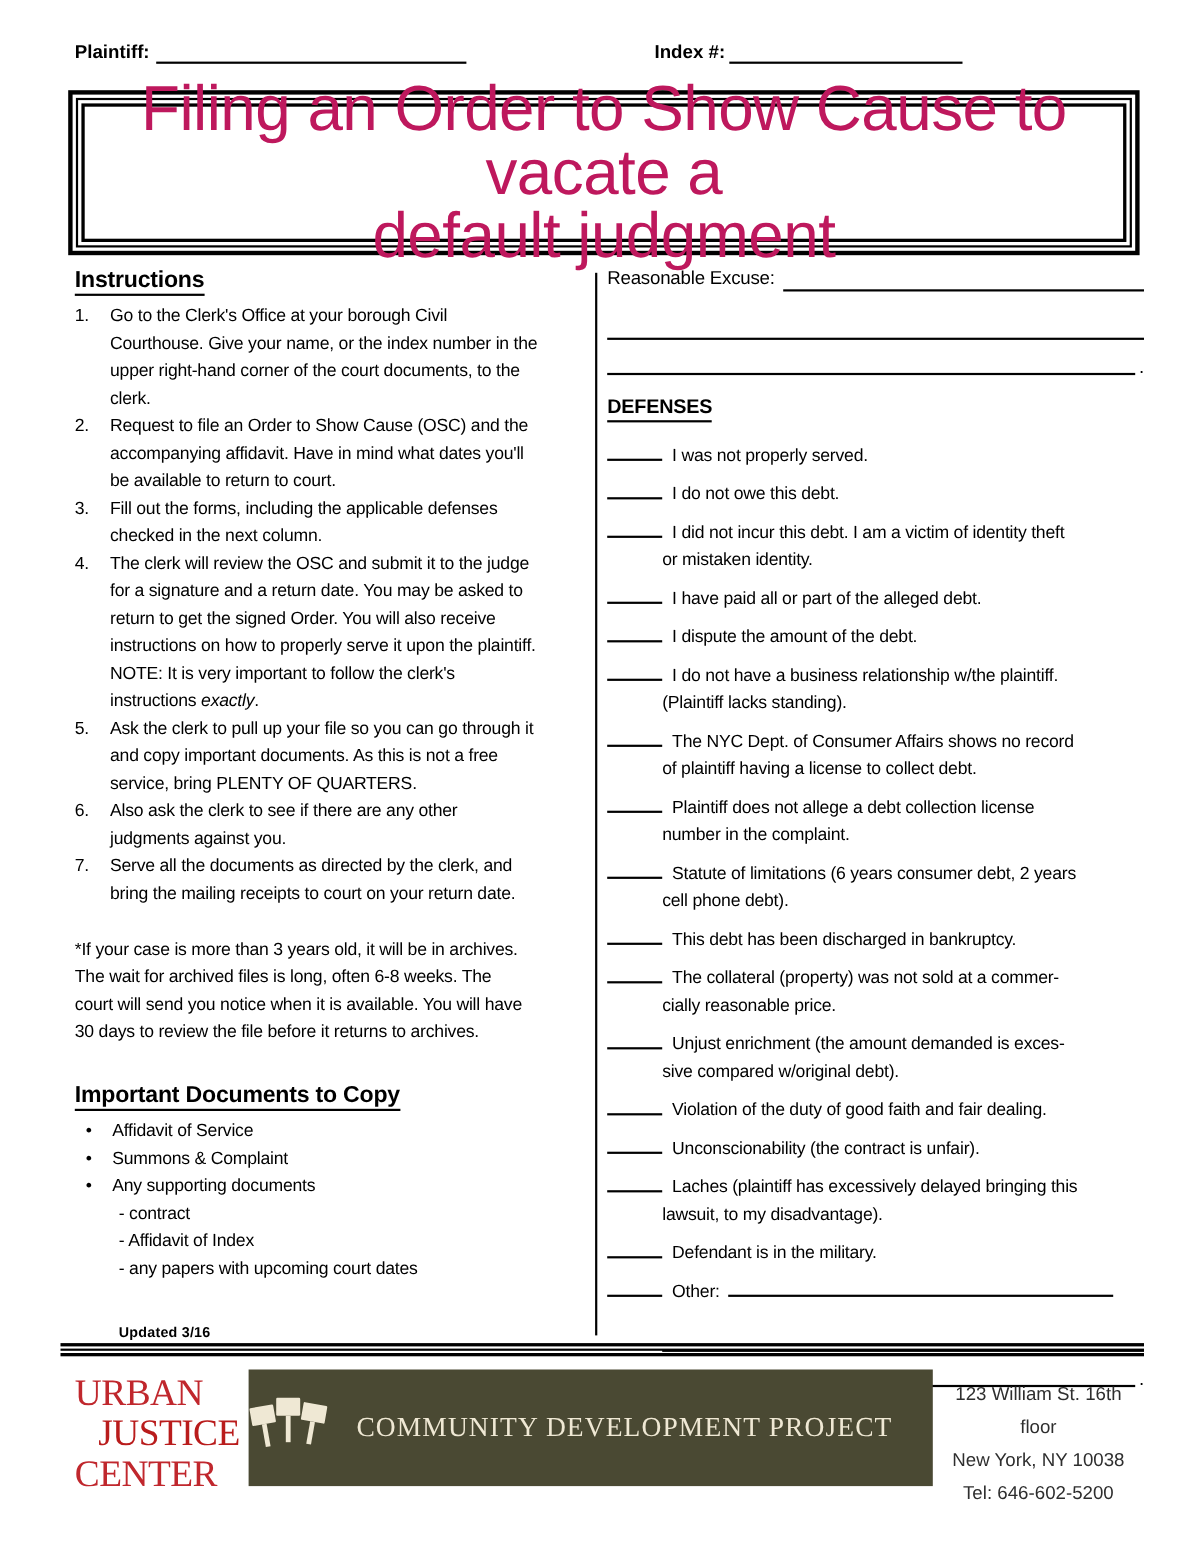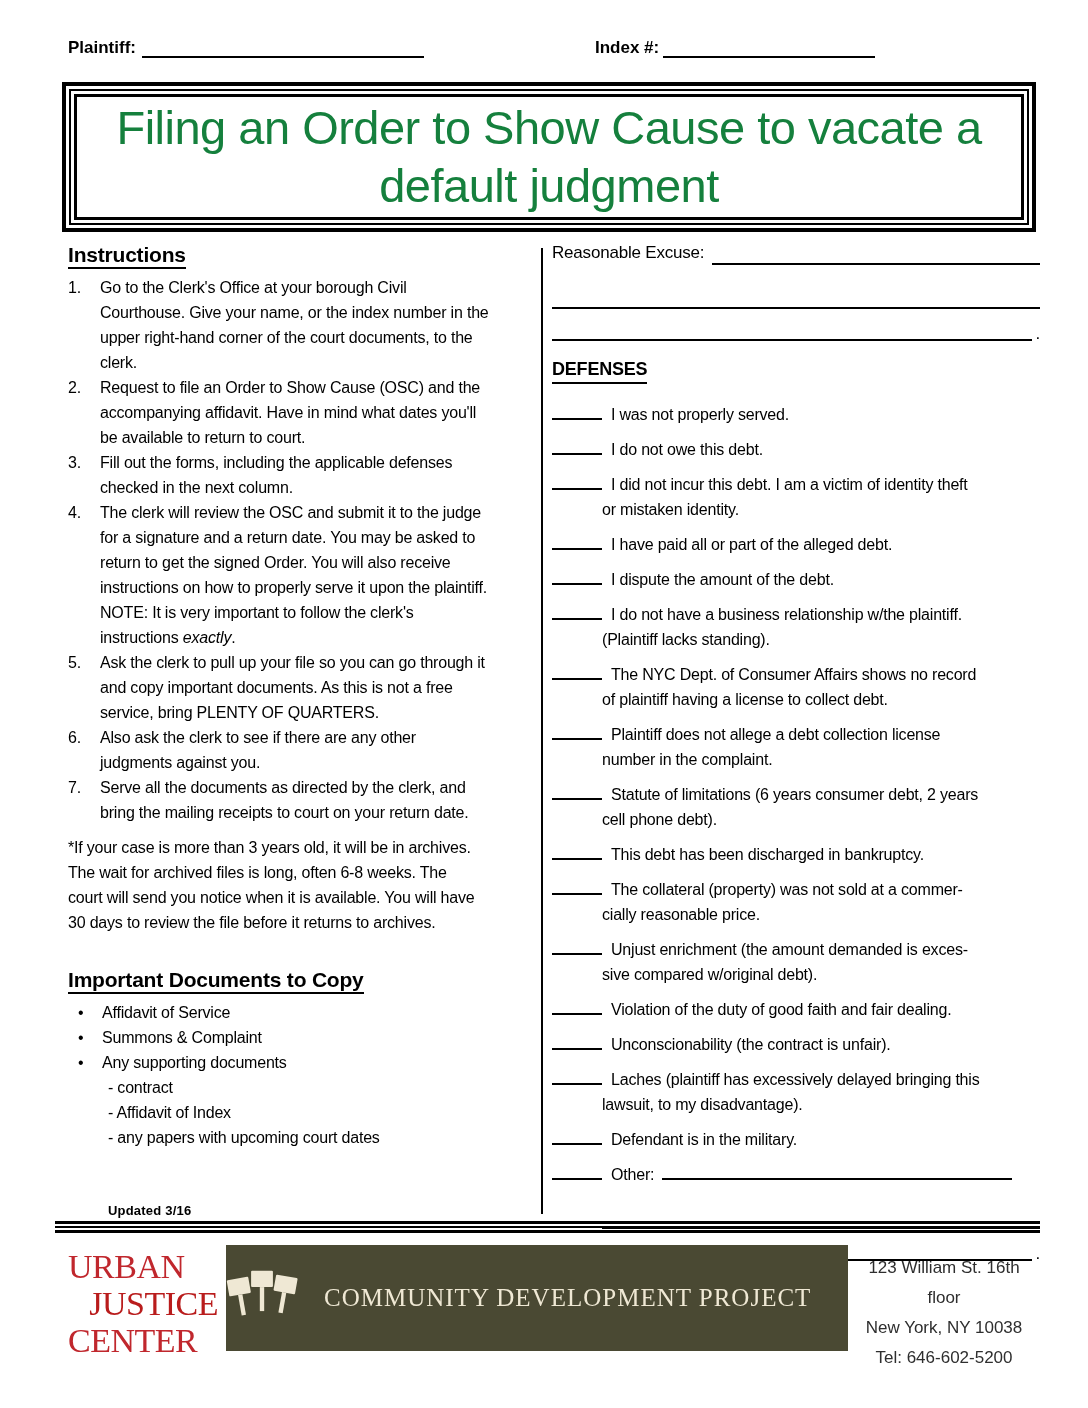--- a/index.html
+++ b/index.html
@@ -25,40 +25,40 @@
   .title-box {
     position: absolute; top: 82px; left: 62px; width: 974px;
     border: 4px solid #000; padding: 3px; background: #fff;
   }
   .title-box-mid { border: 2px solid #000; padding: 3px; }
   .title-box-inner {
     border: 3px solid #000; height: 126px;
     display: flex; align-items: center; justify-content: center;
   }
   .title-text {
-    font-size: 47px; line-height: 58px; text-align: center;
-    white-space: pre-line; color: #15803d; letter-spacing: -0.5px;
+    font-size: 58px; line-height: 58px; text-align: center;
+    white-space: pre-line; color: #be185d; letter-spacing: -0.5px;
   }
 
   
   .left-col  { position: absolute; top: 242px; left: 68px;  width: 474px; }
   .right-col { position: absolute; top: 240px; left: 552px; width: 488px; }
   .col-divider { position: absolute; top: 248px; left: 541px; width: 2px; height: 966px; background: #000; }
 
   .section-heading {
     display: inline-block; font-size: 21px; font-weight: bold;
     border-bottom: 2.5px solid #000; margin-bottom: 6px; letter-spacing: -0.2px;
   }
   .body-text { font-size: 16px; line-height: 25px; letter-spacing: -0.2px; }
 
   .inst-item { display: flex; }
   .inst-num { width: 32px; flex: none; }
   .inst-text { white-space: pre-line; }
 
-  .archive-note { margin-top: 10px; white-space: pre-line; }
+  .archive-note { margin-top: 26px; white-space: pre-line; }
 
   .docs-section { margin-top: 32px; }
   .doc-item { position: relative; padding-left: 34px; }
   .doc-bullet { position: absolute; left: 10px; }
   .doc-subitem { padding-left: 6px; }
 
   .updated {
     position: absolute; top: 1203px; left: 108px;
     font-size: 13px; font-weight: bold; letter-spacing: 0.2px;
   }

